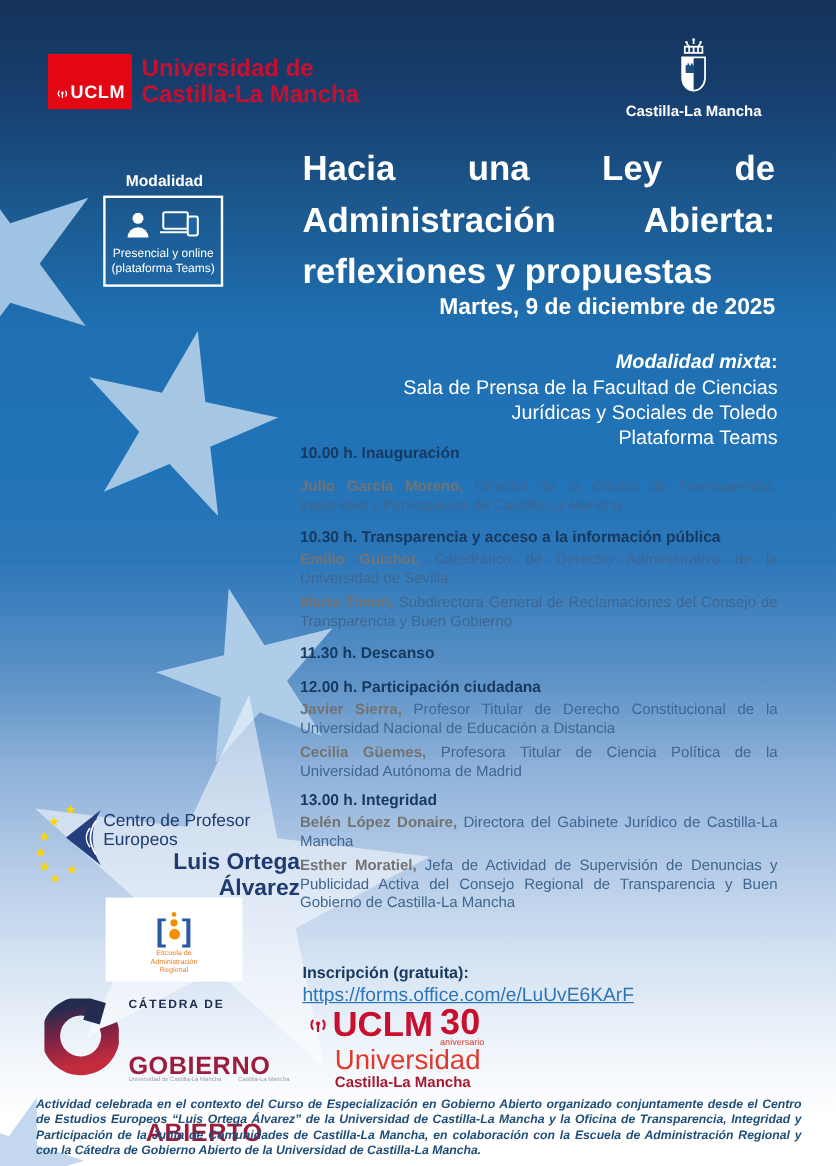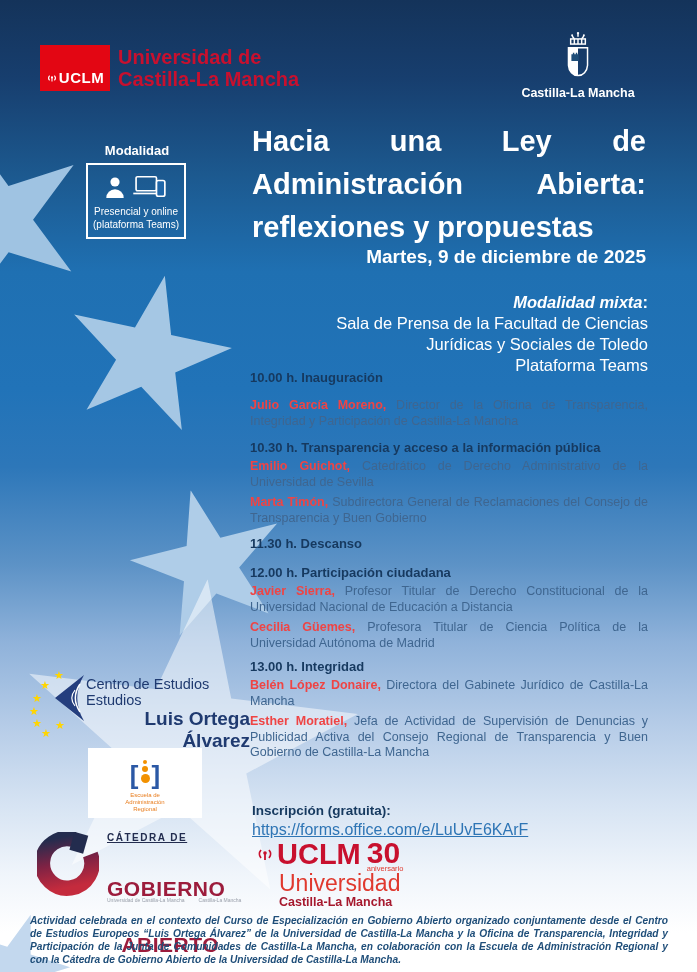--- a/index.html
+++ b/index.html
@@ -48,21 +48,21 @@
   .date-line{position:absolute;left:252px;top:246px;width:394px;text-align:right;color:#fff;font-weight:bold;font-size:19px;}
 
   .venue{position:absolute;left:252px;top:292px;width:396px;text-align:right;color:#fff;font-size:16.5px;line-height:21px;}
   .venue .mode{font-weight:bold;font-style:italic;}
   .venue .mode-colon{font-weight:bold;}
 
   .section{position:absolute;left:250px;width:398px;}
   .s0{top:370px;} .s1{top:440px;} .s2{top:536px;} .s3{top:565px;} .s4{top:659px;} .s5{top:752px;}
   .sec-title{color:#16395F;font-weight:bold;font-size:13px;margin:0 0 4px 0;}
   .entry{color:#3F6690;font-size:12.5px;line-height:15.5px;text-align:justify;margin:0 0 5px 0;}
-  .entry .name{color:#ef4444;font-weight:bold;}
+  .entry .name{color:#737373;font-weight:bold;}
   .entry.gap-top{margin-top:13px;}
 
   .registration{position:absolute;left:252px;top:803px;width:396px;text-align:left;}
   .reg-label{color:#16395F;font-weight:bold;font-size:13.5px;margin-bottom:3px;}
   .reg-link{color:#2E75B5;font-size:16px;text-decoration:underline;}
 
   
   .cee{position:absolute;left:14px;top:660px;width:236px;height:76px;}
   .cee .eu-star{position:absolute;color:#FFD500;font-size:11px;line-height:10px;}
   .cee-icon{position:absolute;left:48px;top:676px;}
@@ -75,21 +75,21 @@
   .ear-icon{display:flex;align-items:center;gap:2px;height:38px;}
   .ear-bracket{color:#2B58A5;font-size:26px;font-weight:bold;line-height:26px;transform:translateY(4px);}
   .ear-dots{display:flex;flex-direction:column;align-items:center;gap:2px;}
   .ear-dots i{display:block;border-radius:50%;background:#F29100;}
   .ear-dots .d1{width:4px;height:4px;} .ear-dots .d2{width:6px;height:6px;} .ear-dots .d3{width:9px;height:9px;}
   .ear-text{font-size:6px;line-height:7px;color:#E87D1E;text-align:center;margin-top:2px;}
 
   .catedra{position:absolute;left:35px;top:828px;width:220px;height:88px;}
   .cat-icon{position:absolute;left:2px;top:4px;}
   .cat-text{position:absolute;left:72px;top:4px;width:140px;}
-  .cat-small{color:#222C4F;font-weight:bold;font-size:10px;letter-spacing:1.5px;text-decoration:underline;}
+  .cat-small{color:#222C4F;font-weight:bold;font-size:10px;letter-spacing:1.5px;}
   .cat-big{color:#9C1C3C;font-weight:bold;font-size:21px;line-height:21px;letter-spacing:.5px;margin-top:35px;}
   .cat-big.indent{text-align:right;width:112px;}
   .cat-subs{position:absolute;left:72px;top:70px;width:148px;display:flex;gap:14px;color:#9aa0ab;font-size:5px;line-height:5.5px;}
 
   .uclm40{position:absolute;left:255px;top:840px;width:180px;}
   .u40-row{display:flex;align-items:flex-start;gap:6px;}
   .u40-acr{color:#C8102E;font-weight:bold;font-size:29px;line-height:28px;display:flex;align-items:center;gap:2px;}
   .u40-num{color:#C8102E;font-weight:bold;font-size:30px;line-height:26px;}
   .u40-aniv{color:#E0392E;font-size:7.5px;text-align:right;margin-top:-2px;}
   .u40-univ{color:#E0392E;font-size:23px;line-height:24px;margin-left:24px;margin-top:-2px;}
@@ -245,21 +245,21 @@
     <span class="eu-star" style="left:15px;top:46px;">★</span>
     <span class="eu-star" style="left:18px;top:58px;">★</span>
     <span class="eu-star" style="left:27px;top:68px;">★</span>
     <span class="eu-star" style="left:41px;top:60px;">★</span>
     <svg class="cee-icon" style="left:38px;top:14px;position:absolute;" width="34" height="48" viewBox="0 0 34 48">
       <path d="M32 1 L3 24 L32 47 C23 32 23 16 32 1 Z" fill="#243E7E"></path>
       <path d="M28 10 C22 19 22 29 28 38" stroke="#fff" stroke-width="1.5" fill="none"></path>
       <path d="M23 16 C19 21 19 27 23 32" stroke="#fff" stroke-width="1.2" fill="none"></path>
     </svg>
     <div class="cee-text">
-      <div class="cee-l1">Centro de Estudios Estudios</div>
+      <div class="cee-l1">Centro de Profesor Europeos</div>
       <div class="cee-l2">Luis Ortega Álvarez</div>
     </div>
   </div>
 
   <div class="ear-box">
     <div class="ear-icon">
       <span class="ear-bracket">[</span>
       <span class="ear-dots">
           <i class="d1"></i>
           <i class="d2"></i>

